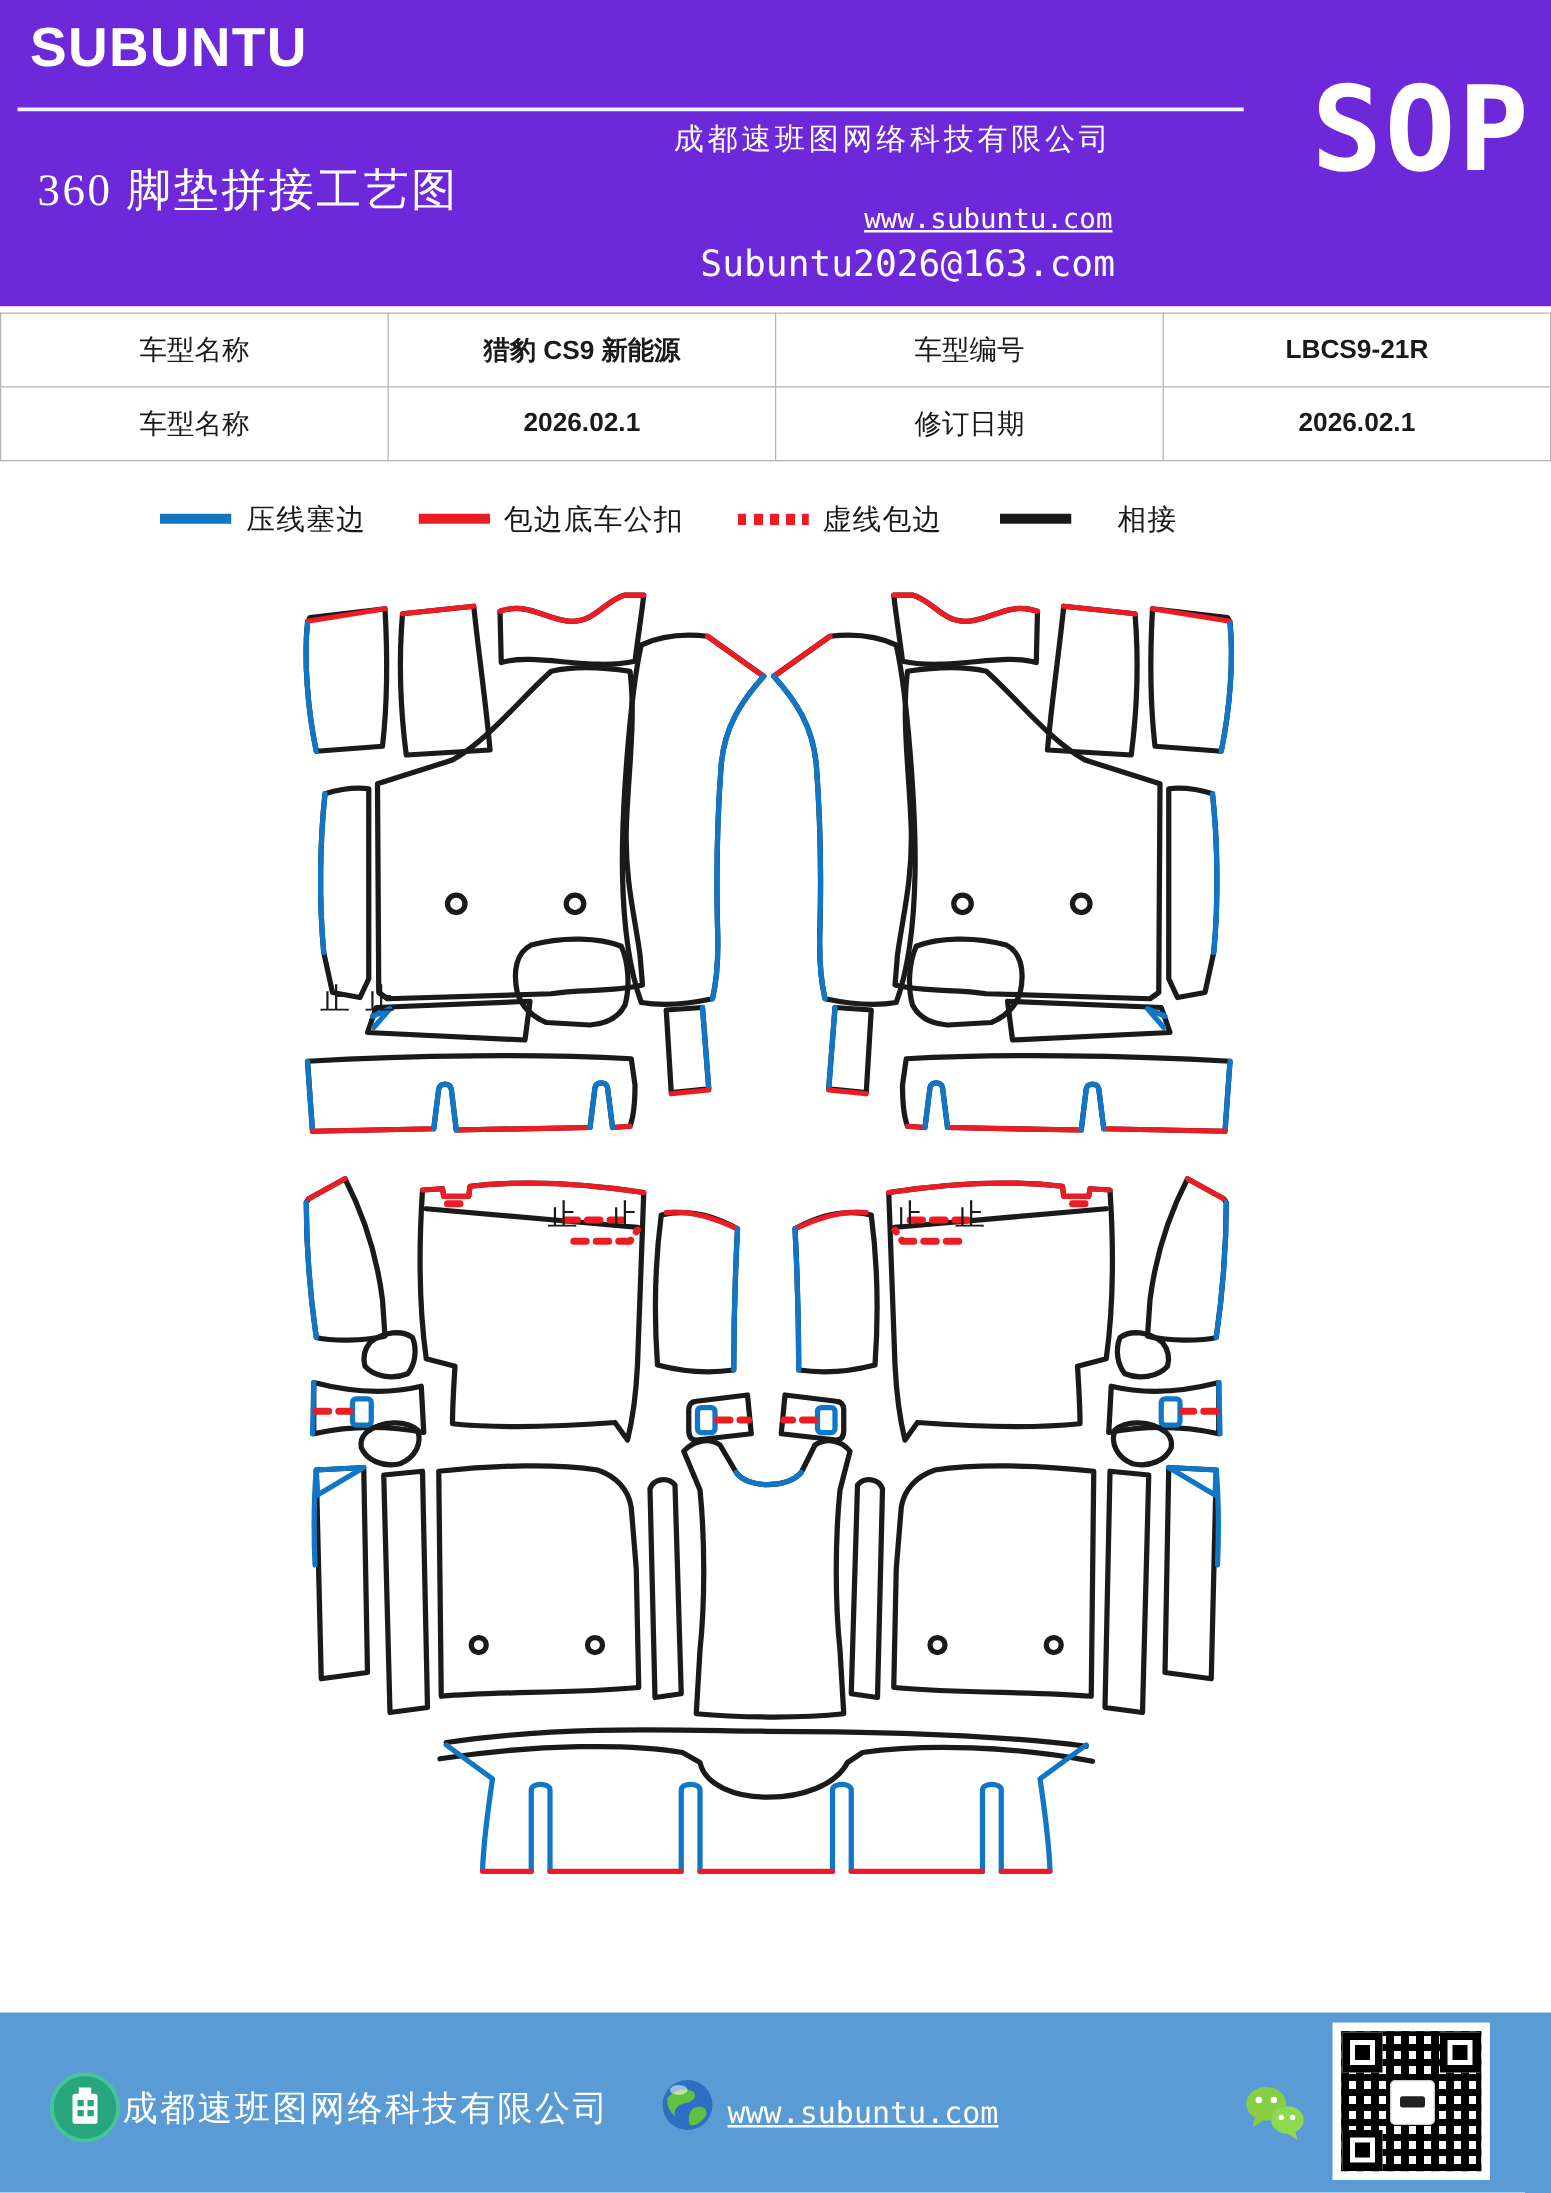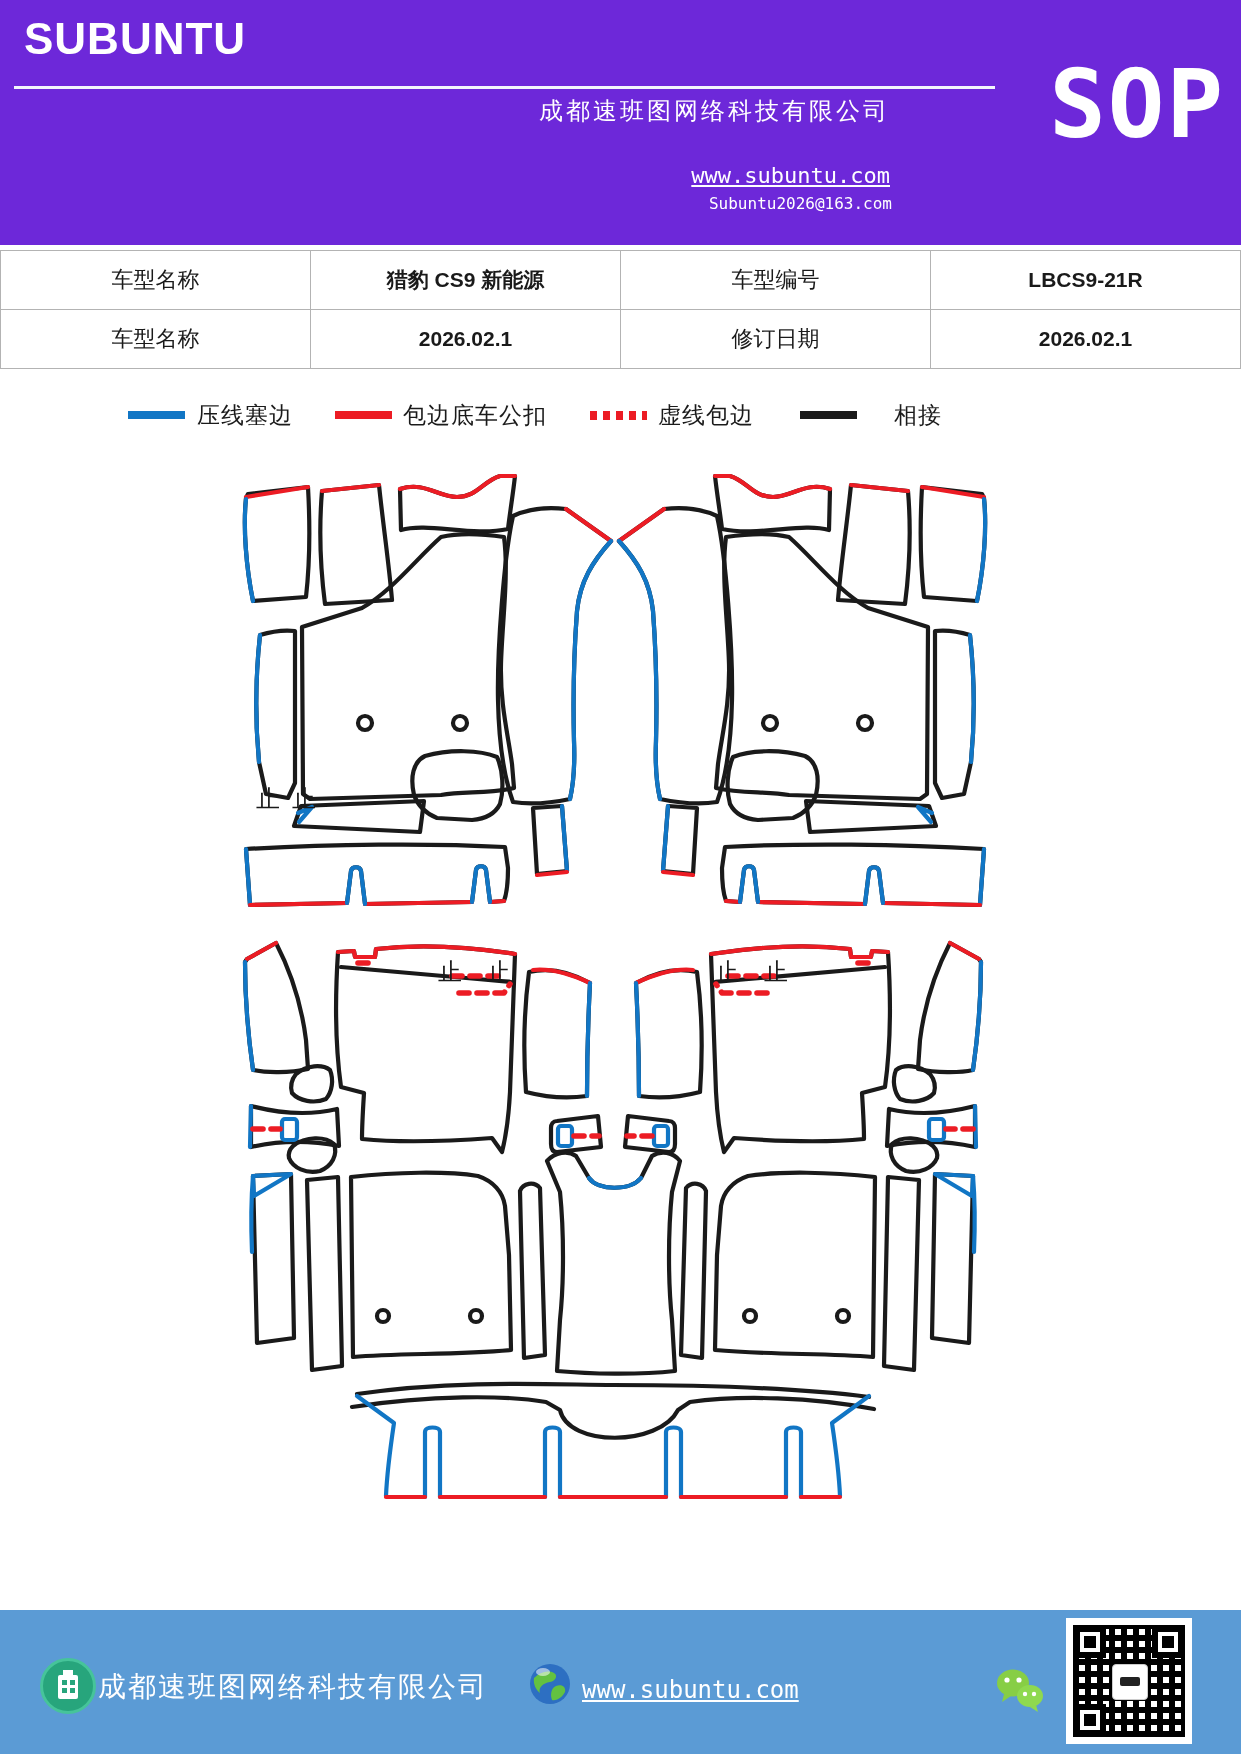--- a/index.html
+++ b/index.html
@@ -8,21 +8,21 @@
 
   
   .header{position:absolute;top:0;left:0;width:1241px;height:245px;background:#6d28d9;}
   .brand{position:absolute;left:24px;top:14px;font-family:"Liberation Sans","DejaVu Sans",sans-serif;
          font-weight:900;font-size:44px;letter-spacing:1px;color:#fff;}
   .header-rule{position:absolute;left:14px;top:86px;width:981px;height:3px;background:#f2f6fb;}
   .doc-title{position:absolute;left:30px;top:128px;font-size:36px;color:#fff;letter-spacing:2px;}
   .hdr-company{position:absolute;right:351px;top:95px;font-size:24px;color:#fff;letter-spacing:3px;}
   .hdr-site{position:absolute;right:351px;top:163px;font-size:22px;color:#fff;
             font-family:"DejaVu Sans Mono","Liberation Mono",monospace;text-decoration:underline;}
-  .hdr-mail{position:absolute;right:349px;top:194px;font-size:16px;color:#fff;
+  .hdr-mail{position:absolute;right:349px;top:194px;font-size:29px;color:#fff;
             font-family:"DejaVu Sans Mono","Liberation Mono",monospace;}
   .sop{position:absolute;right:16px;top:58px;font-family:"DejaVu Sans Mono","Liberation Mono",monospace;
        font-weight:bold;font-size:94px;color:#fff;letter-spacing:2px;line-height:1;}
 
   
   .info-table{position:absolute;top:250px;left:0;width:1241px;border-collapse:collapse;table-layout:fixed;}
   .info-table td{border:1.5px solid #b3b3b3;height:56px;text-align:center;vertical-align:middle;
                  font-size:22px;background:#fff;}
   .info-table td.val{font-family:"Liberation Sans","DejaVu Sans",sans-serif;font-size:21px;font-weight:bold;}
 
@@ -63,20 +63,21 @@
              border:1px solid #ccc;border-radius:4px;}
   .qr-center::after{content:"";position:absolute;left:7px;top:12px;width:20px;height:9px;background:#222;
                     border-radius:2px;}
 </style>
 </head>
 <body>
 
 <div class="header">
   <div class="brand">SUBUNTU</div>
   <div class="header-rule"></div>
+  <div class="doc-title">360 脚垫拼接工艺图</div>
   <div class="hdr-company">成都速班图网络科技有限公司</div>
   <a class="hdr-site">www.subuntu.com</a>
   <div class="hdr-mail">Subuntu2026@163.com</div>
   <div class="sop">SOP</div>
 </div>
 
 <table class="info-table">
   <tbody>
       <tr>
     <td>车型名称</td>

